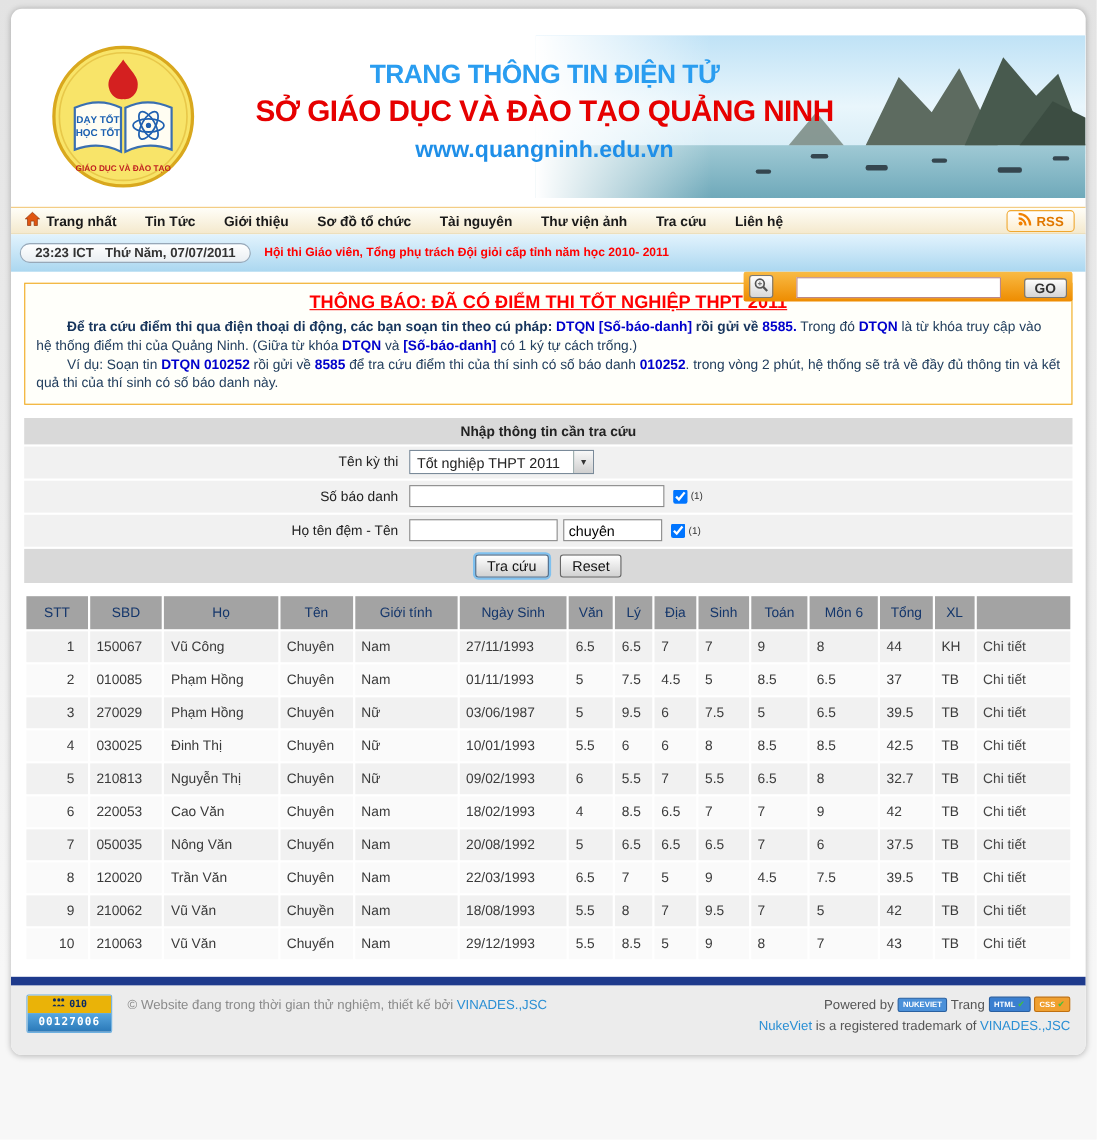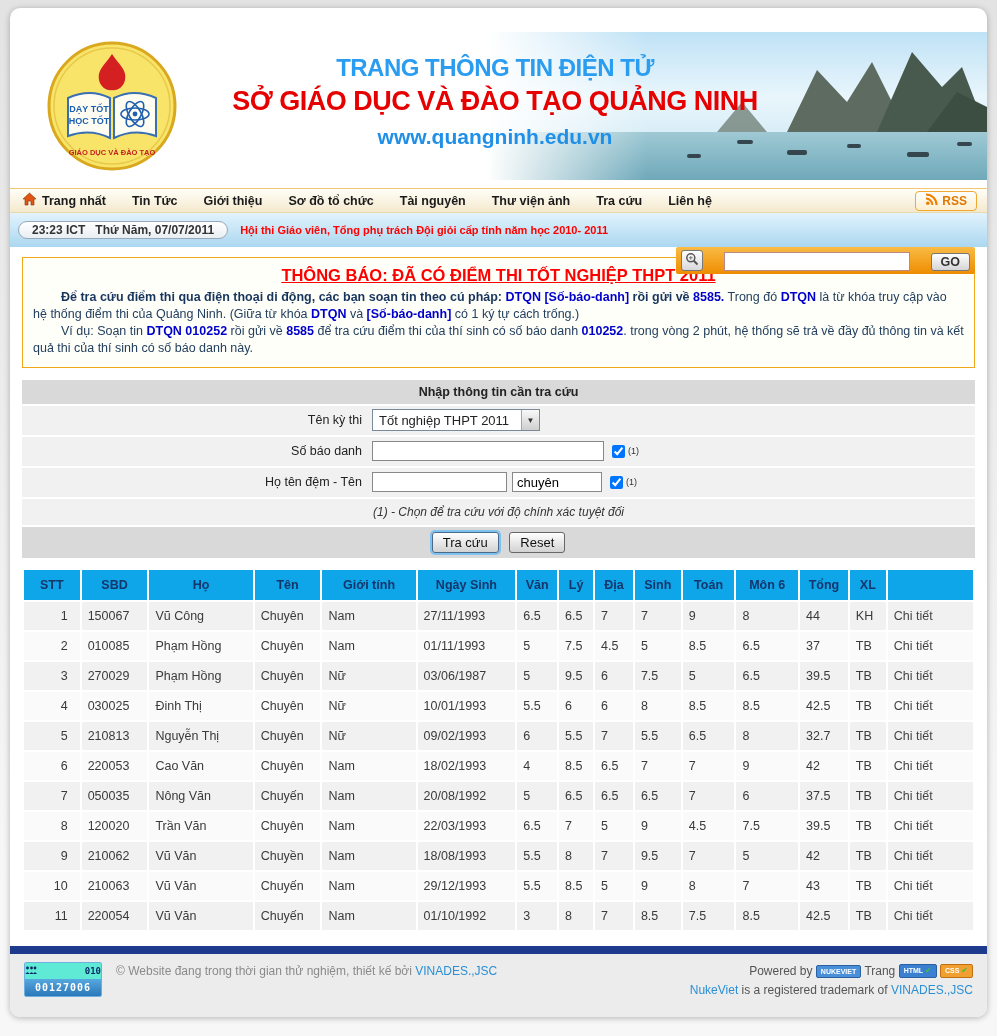--- a/index.html
+++ b/index.html
@@ -75,31 +75,31 @@
   sup.fn { font-size:9px; color:#333; margin-left:3px; }
   .form-note { background:#f1f1f1; margin-top:2px; text-align:center; font-style:italic;
     color:#333; padding:6px; font-size:12px; }
   .form-buttons { background:#d9d9d9; margin-top:2px; text-align:center; padding:5px; }
   .btn { padding:2px 10px; font-size:13px; border-radius:3px; cursor:pointer; color:#111;
     background:linear-gradient(#fff,#d2d2d2); border:1px solid #666; font-family:inherit; }
   .btn-primary { border:1px solid #4a6a8a; box-shadow:0 0 0 2px #7fc1ef; margin-right:7px; }
   
   .results { margin:10px 12px 0; }
   table { width:100%; border-collapse:separate; border-spacing:2px; background:#fff; }
-  th { background:#0ea5e9; color:#14366b; font-weight:bold; font-size:12.5px; padding:8px 4px; text-align:center; }
+  th { background:#a3a3a3; color:#14366b; font-weight:normal; font-size:12.5px; padding:8px 4px; text-align:center; }
   td { font-size:12.5px; color:#3a3a3a; padding:7px 6px; }
   tbody tr:nth-child(odd) td { background:#f1f1f1; }
   tbody tr:nth-child(even) td { background:#fafafa; }
   tbody td:first-child { text-align:right; padding-right:12px; }
   .detail-link { color:#444; cursor:pointer; }
   
   .footer-strip { height:8px; background:#1e3a8c; margin-top:14px; }
   .footer { background:#ececec; padding:8px 14px 16px; display:flex; align-items:flex-start; }
   .counter { width:78px; border:1px solid #6db0e0; border-radius:2px; overflow:hidden; }
-  .counter-top { background:#5eead4; height:16px; display:flex; align-items:center; justify-content:space-between;
+  .counter-top { background:#eab308; height:16px; display:flex; align-items:center; justify-content:center;
     gap:4px; font-family:"DejaVu Sans Mono",monospace; font-size:9px; font-weight:bold; color:#0a2a66; }
   .counter-bottom { background:linear-gradient(#57a7e0,#2a78b8); height:17px; display:flex; align-items:center;
     justify-content:center; font-family:"DejaVu Sans Mono",monospace; font-size:10px; font-weight:bold;
     color:#fff; letter-spacing:1px; }
   .copy { margin-left:14px; color:#8a8a8a; font-size:12px; line-height:1.65; }
   .copy a, .fright a { color:#2a8fd4; text-decoration:none; cursor:pointer; }
   .fright { margin-left:auto; text-align:right; font-size:12px; color:#555; line-height:1.65; }
   .badge { display:inline-block; vertical-align:middle; font-size:7px; font-weight:bold; color:#fff;
     padding:2px 4px; border-radius:2px; line-height:1; cursor:pointer; }
   .badge-nv { background:#4a90d9; border:1px solid #2a60a0; }
@@ -253,21 +253,20 @@
     </div>
 
     <div class="form-row">
       <div class="form-label">Họ tên đệm - Tên</div>
       <input class="txt w135" type="text" value="" style="">
       <input class="txt w90" type="text" value="chuyên" style="">
       <input class="chk" type="checkbox" checked="checked" style="">
       <sup class="fn">(1)</sup>
     </div>
 
-    <div class="form-note">(1) - Chọn để tra cứu với độ chính xác tuyệt đối</div>
 
     <div class="form-buttons">
       <button class="btn btn-primary">Tra cứu</button>
       <button class="btn">Reset</button>
     </div>
   </div>
 
   <div class="results">
     <table>
       <colgroup>
@@ -472,37 +471,20 @@
           <td>5.5</td>
           <td>8.5</td>
           <td>5</td>
           <td>9</td>
           <td>8</td>
           <td>7</td>
           <td>43</td>
           <td>TB</td>
           <td><a class="detail-link">Chi tiết</a></td>
         </tr>
-          <tr>
-          <td>11</td>
-          <td>220054</td>
-          <td>Vũ Văn</td>
-          <td>Chuyến</td>
-          <td>Nam</td>
-          <td>01/10/1992</td>
-          <td>3</td>
-          <td>8</td>
-          <td>7</td>
-          <td>8.5</td>
-          <td>7.5</td>
-          <td>8.5</td>
-          <td>42.5</td>
-          <td>TB</td>
-          <td><a class="detail-link">Chi tiết</a></td>
-        </tr>
         </tbody>
     </table>
   </div>
 
   <div class="footer-strip"></div>
   <div class="footer">
     <div class="counter">
       <div class="counter-top">
         <span>
           <svg width="12" height="8" viewBox="0 0 12 8">

